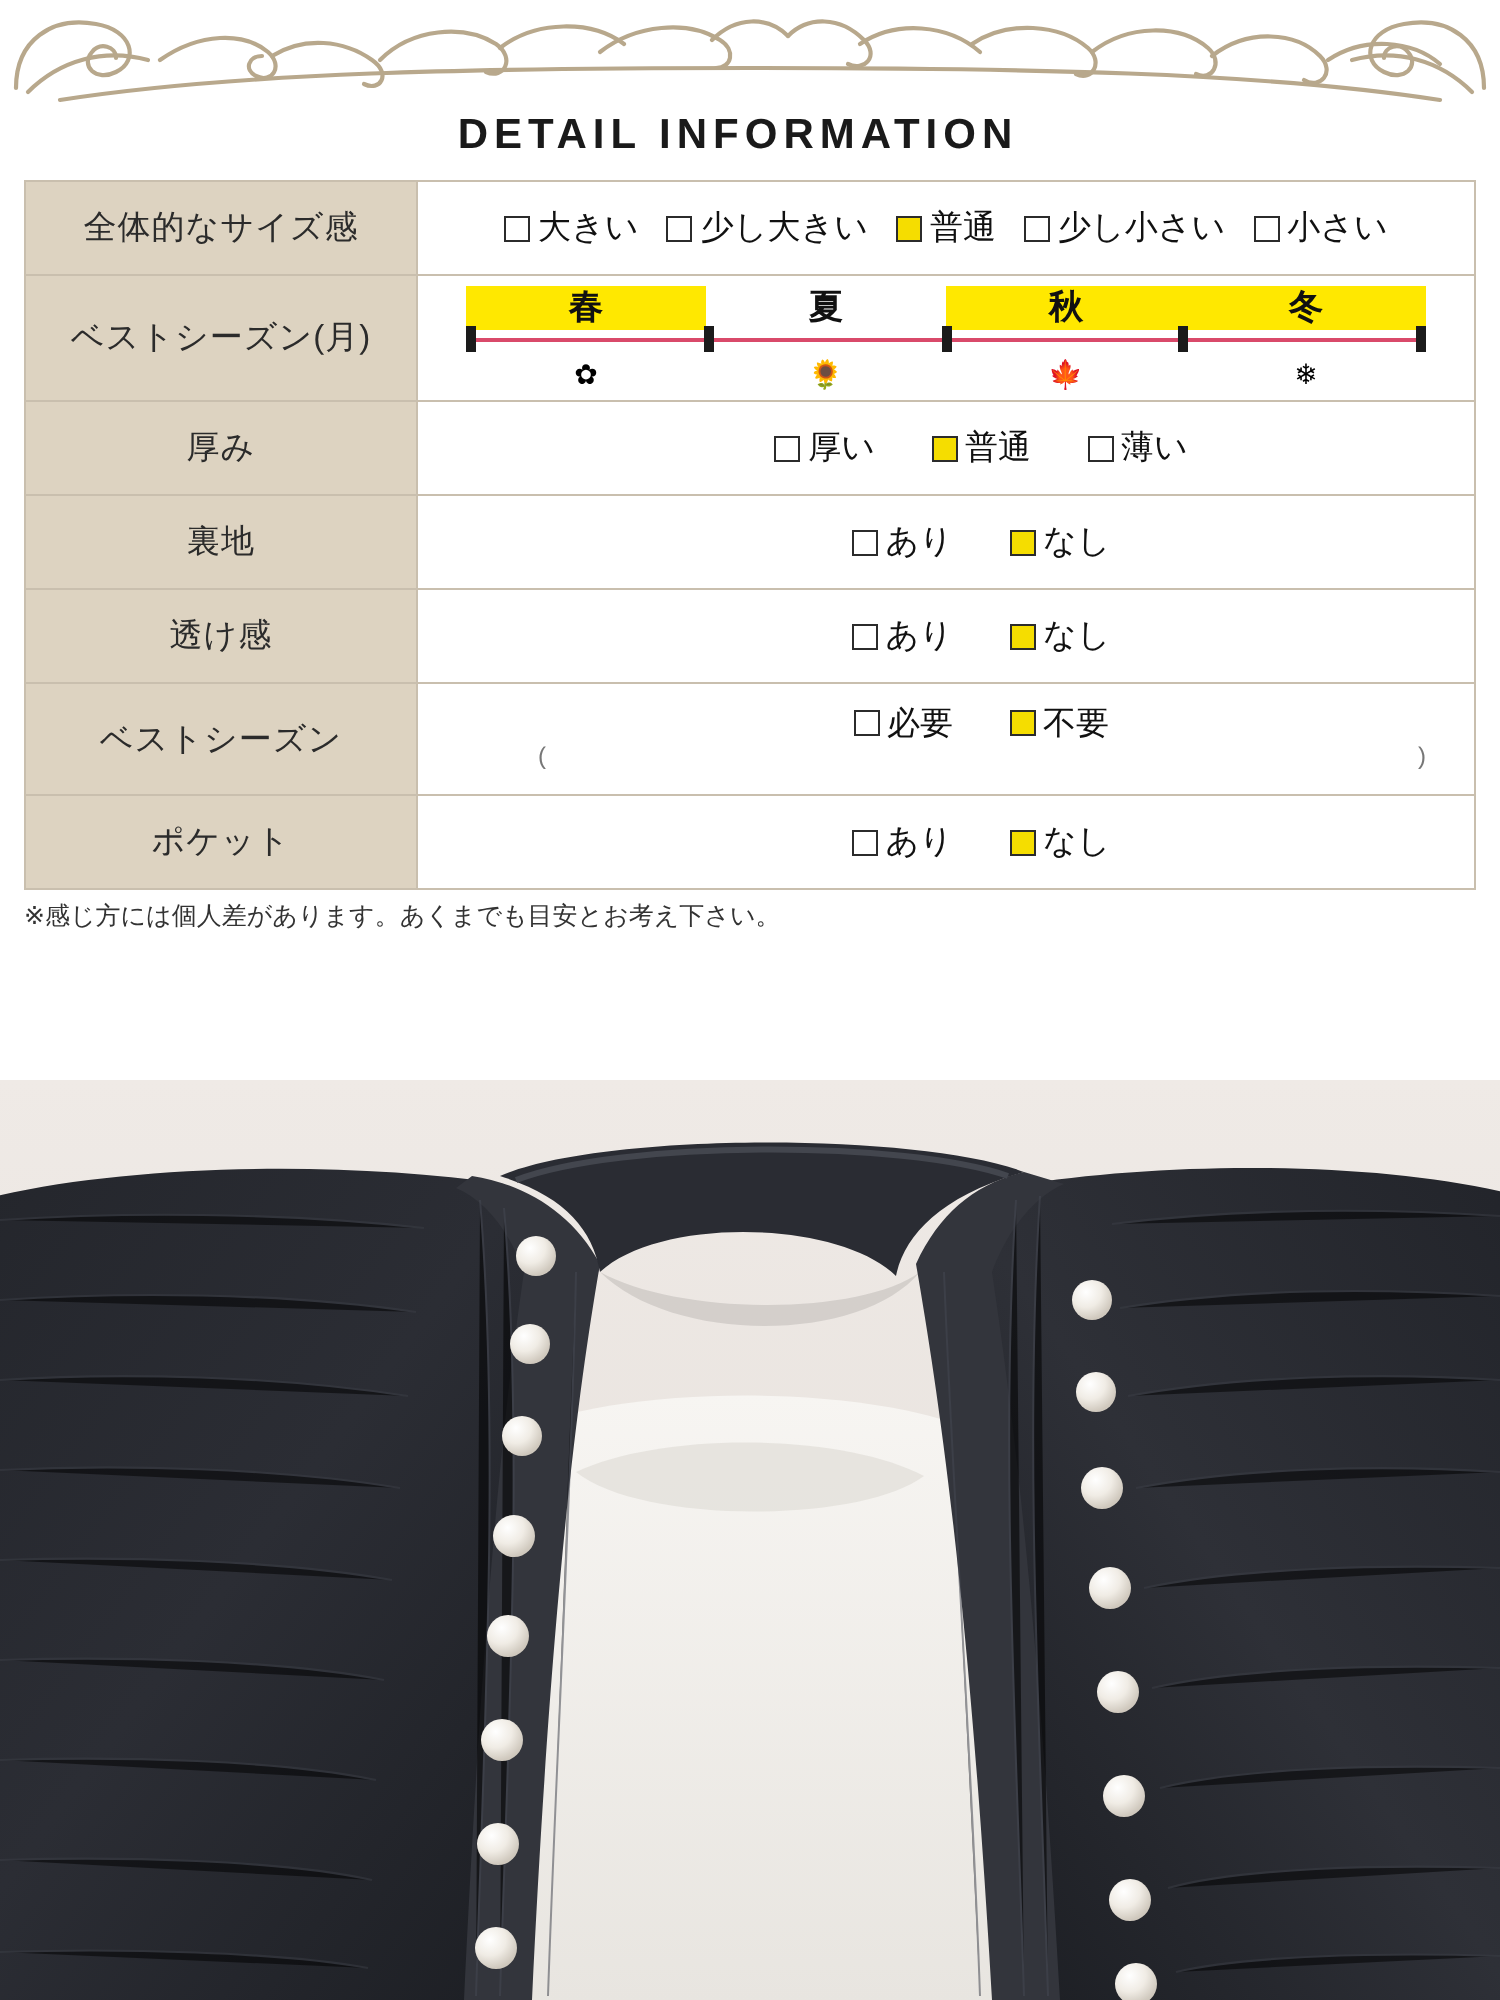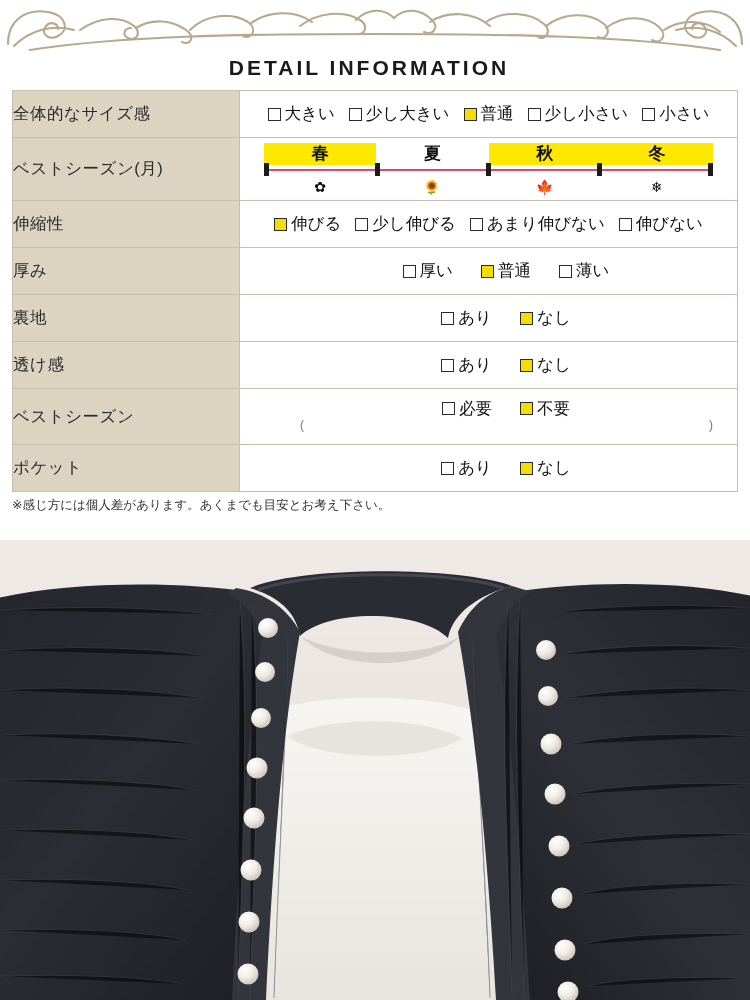--- a/index.html
+++ b/index.html
@@ -42,22 +42,23 @@
     margin: 0 auto;
     border-collapse: collapse;
     table-layout: fixed;
   }
   .tbl td {
     border: 1px solid #c9bfae;
     padding: 0;
     vertical-align: middle;
   }
   .lbl {
-    width: 227px;
+    width: 196px;
     background: #ddd3c1;
+    text-align: center;
     font-size: 16.5px;
     color: #2b2b2b;
     height: 47px;
     letter-spacing: 0.5px;
   }
   .val {
     background: #ffffff;
     font-size: 16px;
     color: #111;
     height: 47px;
@@ -261,43 +262,20 @@
             <div class="season-icons">
               <span class="si">✿</span>
               <span class="si">🌻</span>
               <span class="si">🍁</span>
               <span class="si">❄</span>
             </div>
           </div>
         </td>
       </tr>
 
-      <tr>
-        <td class="lbl">伸縮性</td>
-        <td class="val">
-          <div class="opts">
-            <span class="opt">
-                <span class="box on"></span>
-                <span>伸びる</span>
-              </span>
-            <span class="opt">
-                <span class="box"></span>
-                <span>少し伸びる</span>
-              </span>
-            <span class="opt">
-                <span class="box"></span>
-                <span>あまり伸びない</span>
-              </span>
-            <span class="opt">
-                <span class="box"></span>
-                <span>伸びない</span>
-              </span>
-          </div>
-        </td>
-      </tr>
 
       <tr>
         <td class="lbl">厚み</td>
         <td class="val">
           <div class="opts wide">
             <span class="opt">
                 <span class="box"></span>
                 <span>厚い</span>
               </span>
             <span class="opt">

